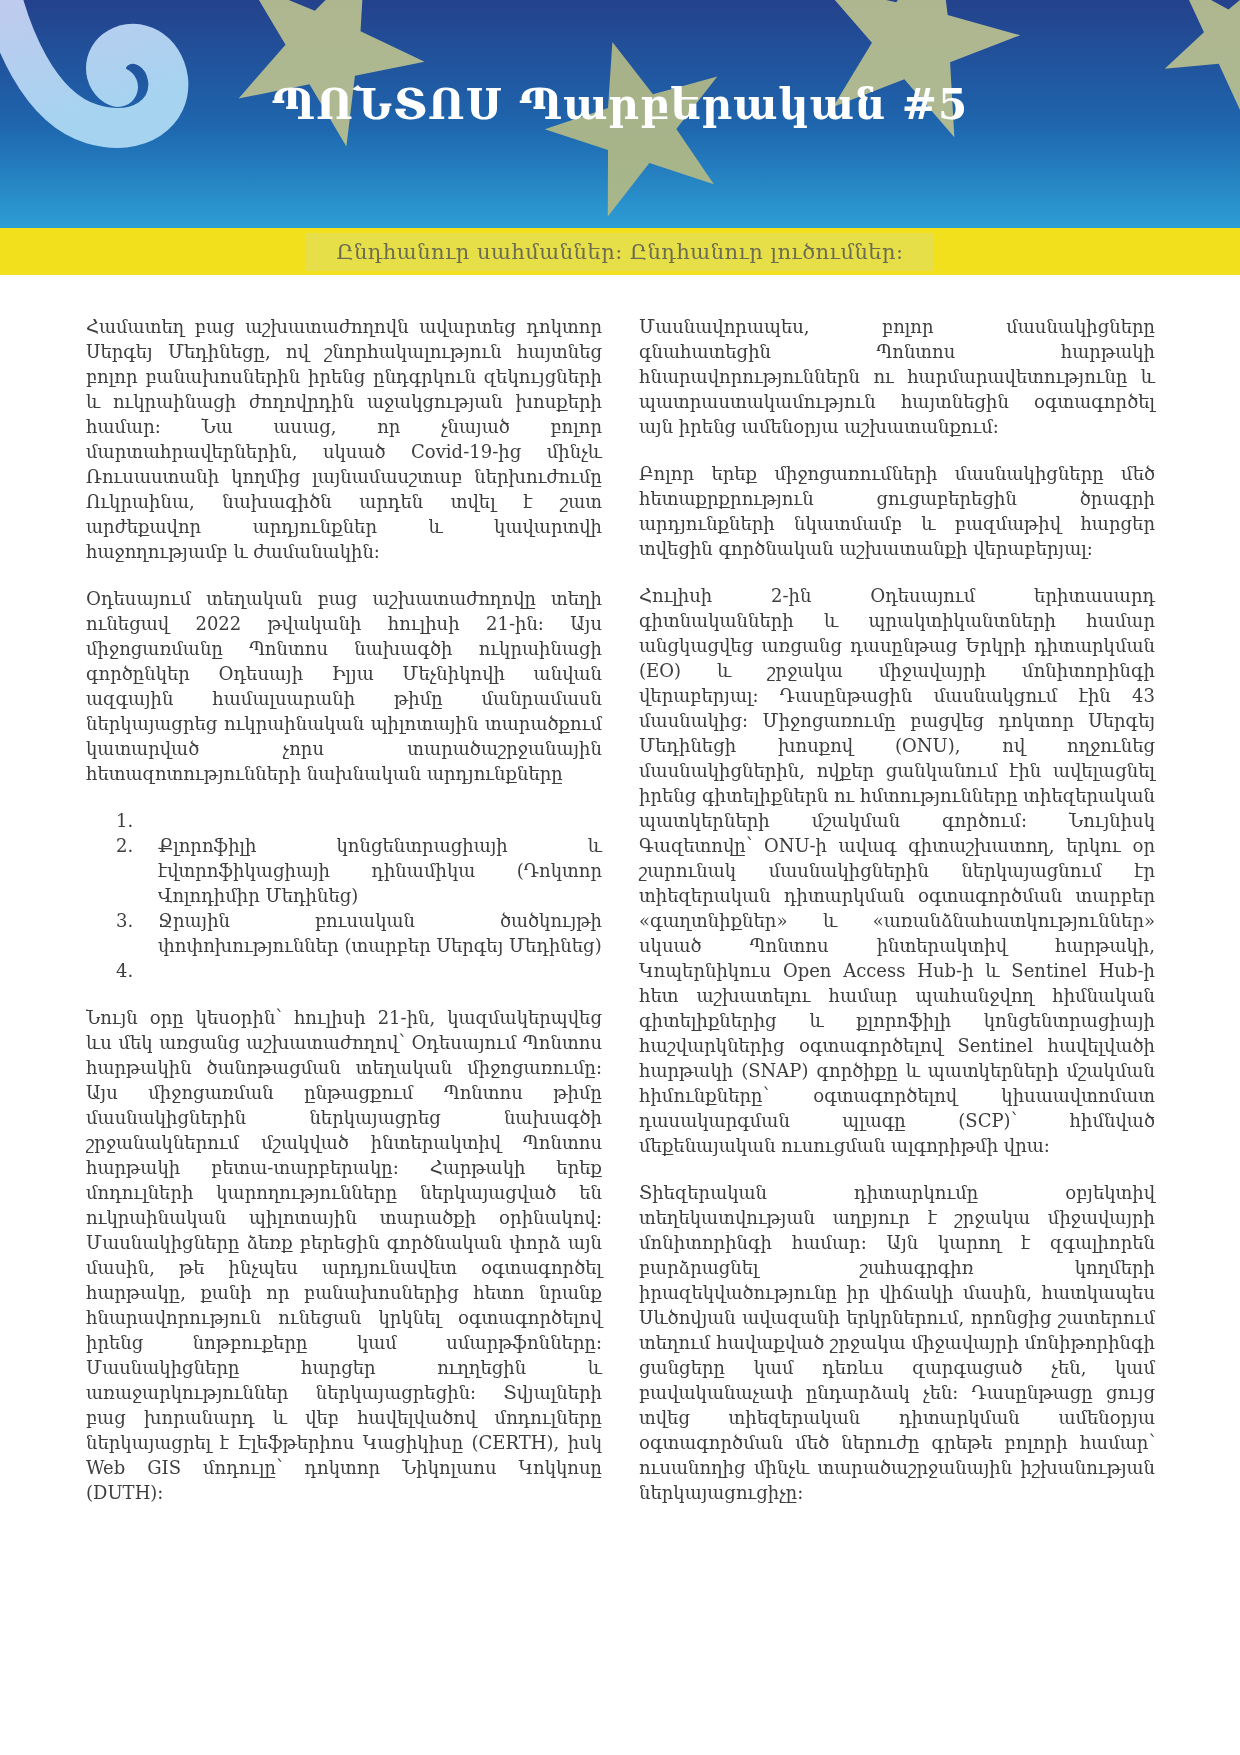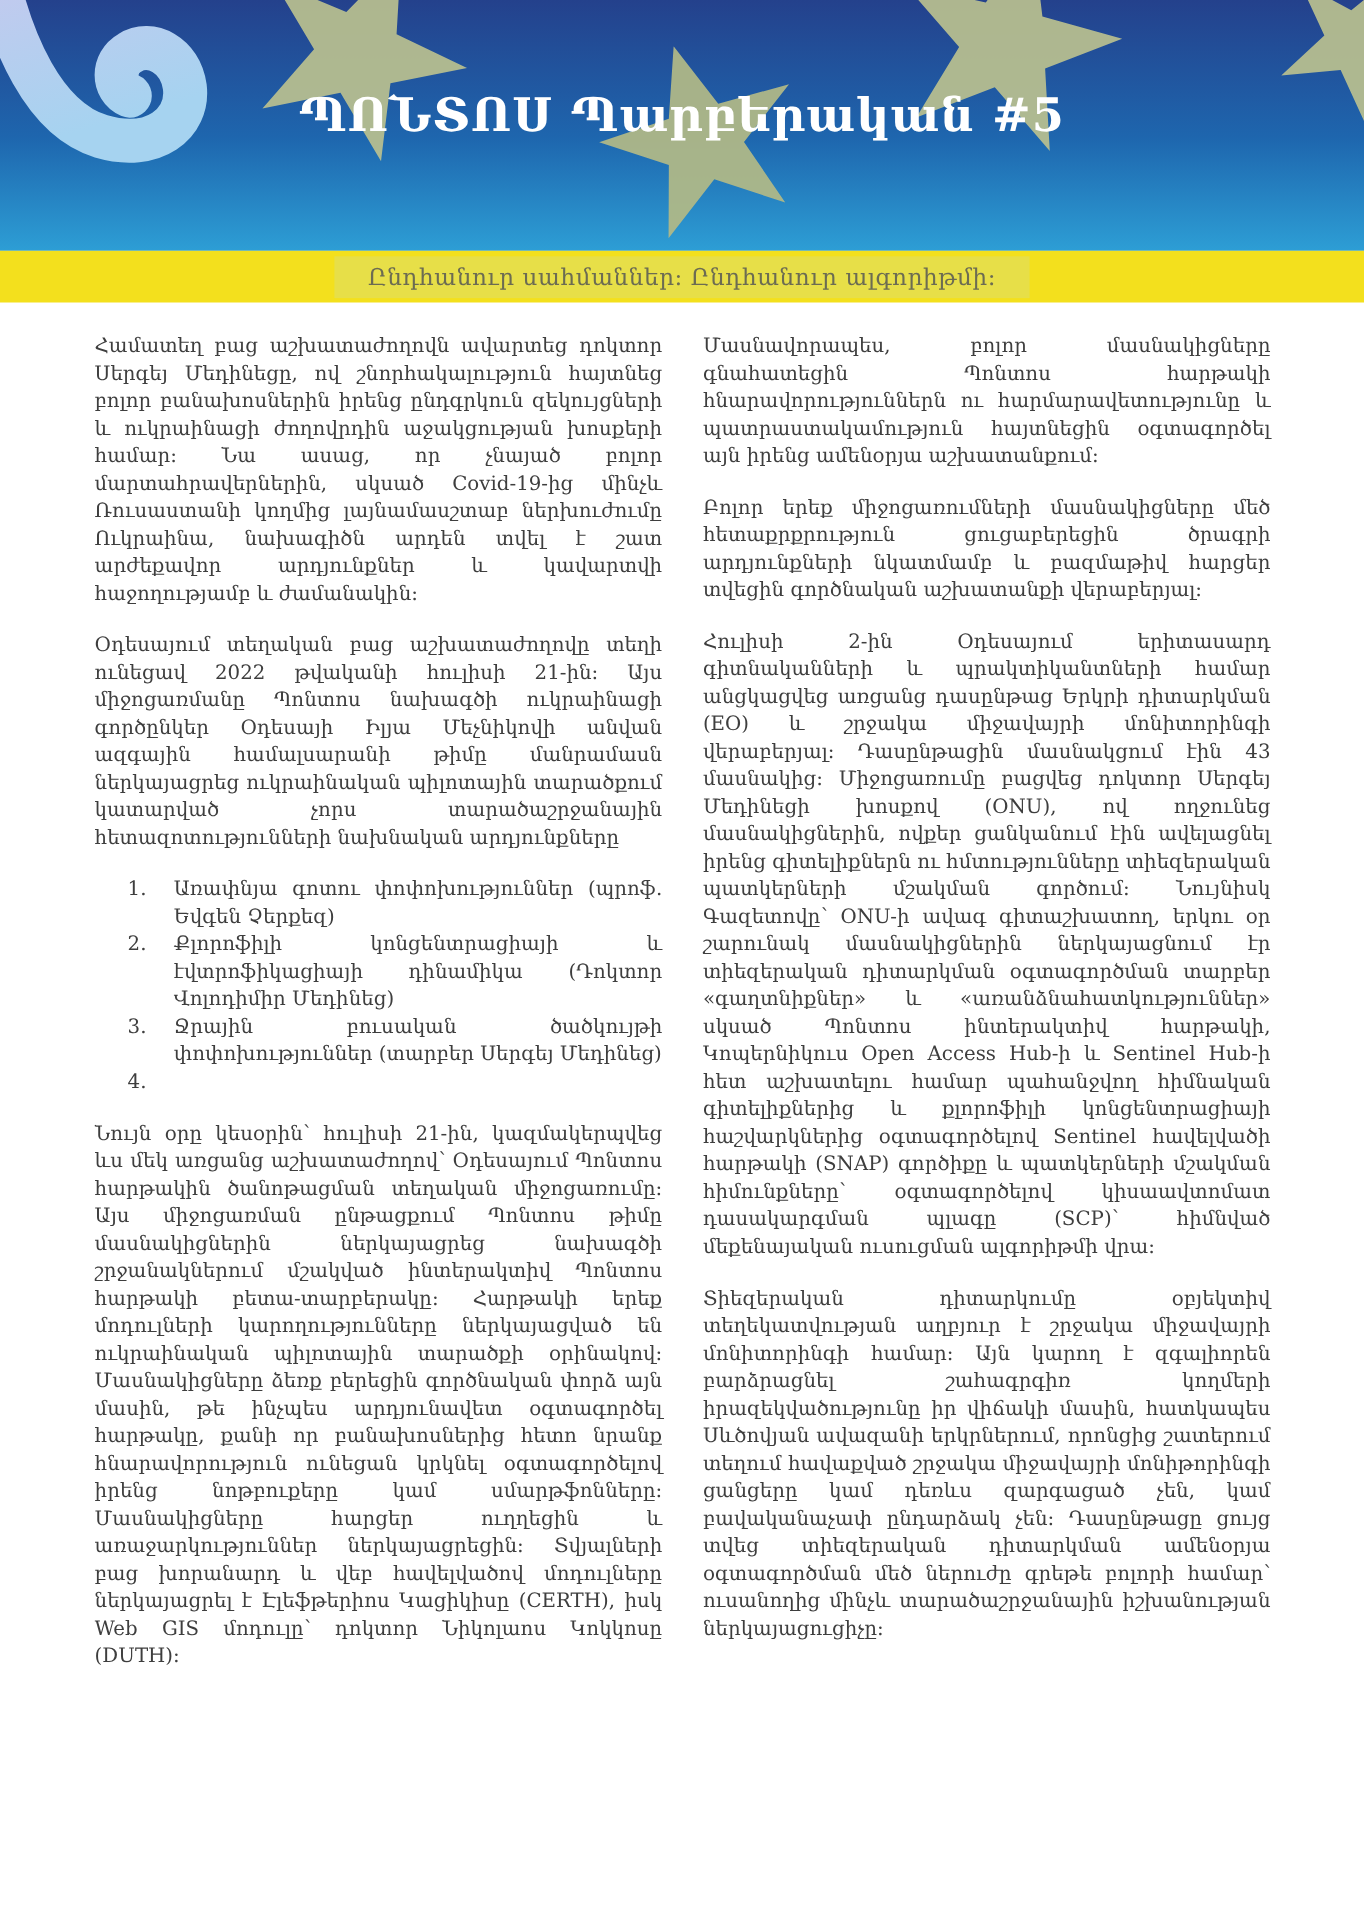--- a/index.html
+++ b/index.html
@@ -47,21 +47,21 @@
   }
   .band-text{
     font-size:21px;color:#6C6C52;letter-spacing:.5px;
   }
   
   .content{
     position:absolute;top:302px;left:86px;width:1070px;height:1350px;
     display:flex;gap:37px;overflow:hidden;
     font-size:18px;line-height:25px;
   }
-  .col{width:516px;}
+  .col{width:516px;margin-top:12px;}
   .col p{margin:0 0 22px;text-align:justify;}
   .num-list{margin:0 0 22px;}
   .list-row{display:flex;padding-left:30px;}
   .list-num{flex:none;width:42px;}
   .list-text{flex:1;text-align:justify;}
   
   .footer-blue{
     position:absolute;left:88px;top:1658px;width:818px;height:30px;
     background:linear-gradient(180deg,#1A4C9C 0%,#3FA3DA 100%);
     display:flex;align-items:center;
@@ -104,34 +104,33 @@
     </svg>
     <div class="star star-a"></div>
     <div class="star star-b"></div>
     <div class="star star-c"></div>
     <div class="star star-d"></div>
     <h1 class="hero-title">ՊՈՆՏՈՍ Պարբերական #5</h1>
   </div>
 
   <div class="band">
     <div class="band-highlight">
-      <span class="band-text">Ընդհանուր սահմաններ: Ընդհանուր ալգորիթմի:</span>
+      <span class="band-text">Ընդհանուր սահմաններ: Ընդհանուր լուծումներ:</span>
     </div>
   </div>
 
   <div class="content">
 
     <section class="col">
       <p>Համատեղ բաց աշխատաժողովն ավարտեց դոկտոր Սերգեյ Մեդինեցը, ով շնորհակալություն հայտնեց բոլոր բանախոսներին իրենց ընդգրկուն զեկույցների և ուկրաինացի ժողովրդին աջակցության խոսքերի համար: Նա ասաց, որ չնայած բոլոր մարտահրավերներին, սկսած Covid-19-ից մինչև Ռուսաստանի կողմից լայնամասշտաբ ներխուժումը Ուկրաինա, նախագիծն արդեն տվել է շատ արժեքավոր արդյունքներ և կավարտվի հաջողությամբ և ժամանակին:</p>
       <p>Օդեսայում տեղական բաց աշխատաժողովը տեղի ունեցավ 2022 թվականի հուլիսի 21-ին: Այս միջոցառմանը Պոնտոս նախագծի ուկրաինացի գործընկեր Օդեսայի Իլյա Մեչնիկովի անվան ազգային համալսարանի թիմը մանրամասն ներկայացրեց ուկրաինական պիլոտային տարածքում կատարված չորս տարածաշրջանային հետազոտությունների նախնական արդյունքները</p>
 
       <div class="num-list">
         <div class="list-row">
           <span class="list-num">1.</span>
-          <span class="list-text">Առափնյա գոտու փոփոխություններ (պրոֆ. Եվգեն Չերքեզ)</span>
         </div>
         <div class="list-row">
           <span class="list-num">2.</span>
           <span class="list-text">Քլորոֆիլի կոնցենտրացիայի և էվտրոֆիկացիայի դինամիկա (Դոկտոր Վոլոդիմիր Մեդինեց)</span>
         </div>
         <div class="list-row">
           <span class="list-num">3.</span>
           <span class="list-text">Ջրային բուսական ծածկույթի փոփոխություններ (տարբեր Սերգեյ Մեդինեց)</span>
         </div>
         <div class="list-row">

